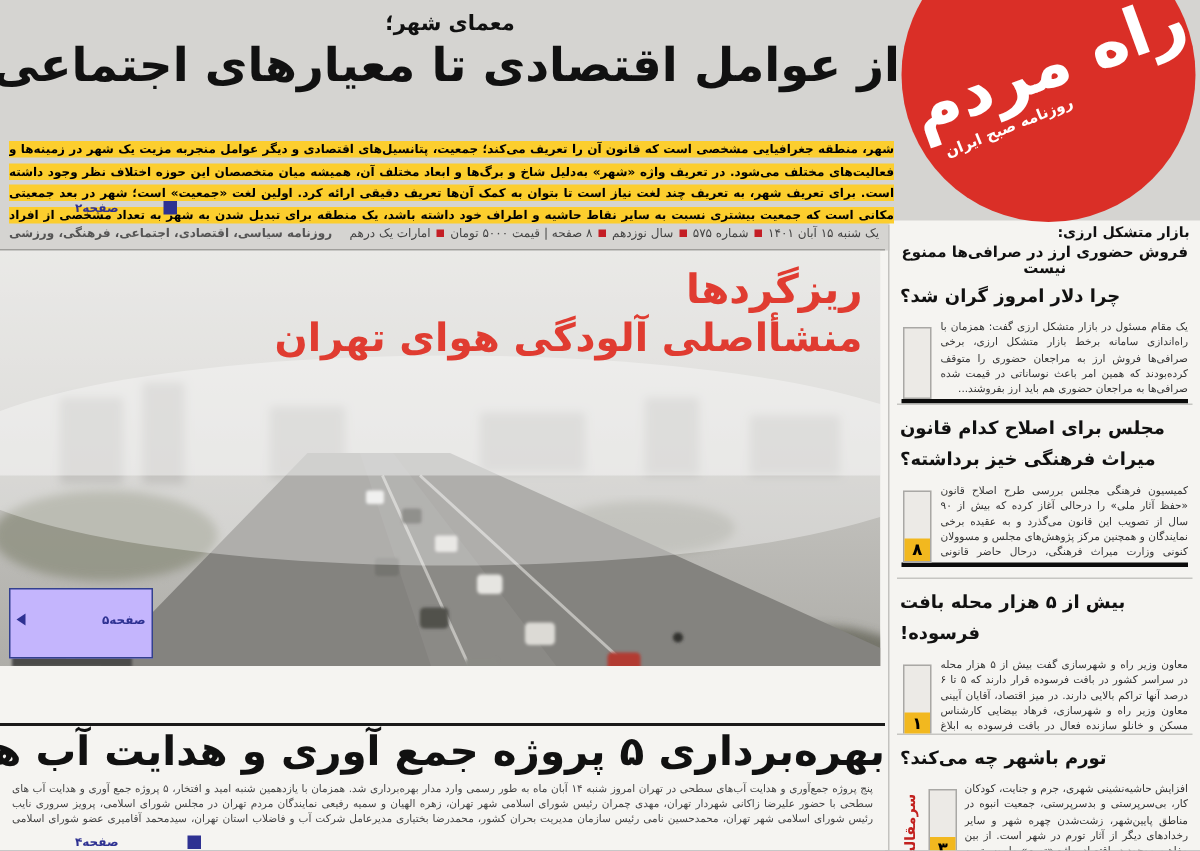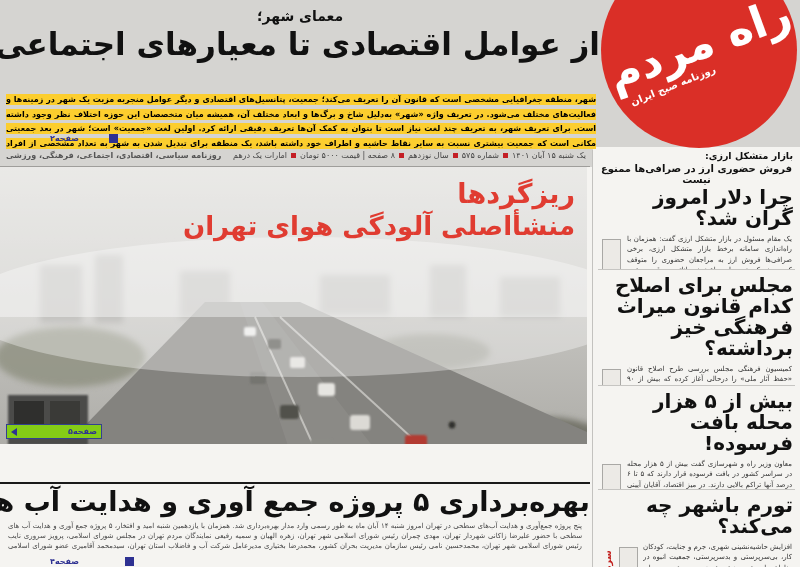--- a/index.html
+++ b/index.html
@@ -33,32 +33,32 @@
   .date-seg{white-space:nowrap;}
   .red-sep{display:inline-block;width:5px;height:5px;background:#c41e25;margin:0 4px;}
   .paper-type{white-space:nowrap;font-weight:bold;color:#555;}
   
   .photo{position:absolute;left:0;top:167px;width:587px;height:277px;overflow:hidden;}
   .photo svg{display:block;}
   .photo-head{position:absolute;top:10px;right:12px;text-align:right;direction:rtl;z-index:3;}
   .photo-h1{font-size:27px;font-weight:bold;color:#e03c31;line-height:33px;}
   .photo-h2{font-size:26px;font-weight:bold;color:#e03c31;line-height:32px;letter-spacing:-1px;}
   .photo-sub{font-size:11px;font-weight:bold;color:#1a1a1a;margin-top:6px;}
-  .photo-marker{position:absolute;left:6px;bottom:5px;width:86px;height:13px;background:#84cc16;
-                border:1px solid #33408f;display:flex;align-items:center;justify-content:space-between;
-                padding:0 4px;z-index:3;}
+  .photo-marker{position:absolute;left:6px;bottom:5px;width:86px;height:13px;background:#c4b5fd;
+                border:1px solid #33408f;display:flex;align-items:flex-start;justify-content:space-between;
+                padding:16px 4px;z-index:3;}
   .photo-marker .tri{width:0;height:0;border-top:4px solid transparent;border-bottom:4px solid transparent;
                      border-right:6px solid #2e3192;}
   
   .right-col{position:absolute;left:598px;top:147px;width:197px;direction:rtl;}
   .rc-item{position:relative;overflow:hidden;border-bottom:1px solid #c6c5c2;padding:3px 2px 6px;}
   .rc-item.last{border-bottom:none;}
   .rc-overline{font-size:9.5px;font-weight:bold;text-align:right;}
   .rc-kicker{font-size:10px;font-weight:bold;text-align:center;margin-top:2px;}
-  .rc-headline{font-size:20px;font-weight:bold;text-align:right;line-height:21px;
+  .rc-headline{font-size:12px;font-weight:bold;text-align:left;line-height:21px;
                letter-spacing:-0.5px;margin-top:2px;}
   .rc-bodywrap{position:relative;margin:5px 1px 0;padding-left:26px;padding-bottom:3px;
                border-bottom:3.5px solid #0c0c0c;min-height:50px;}
   .rc-bodywrap.wide{padding-left:42px;}
   .rc-body{font-size:7px;line-height:10.3px;text-align:justify;color:#333;height:50px;overflow:hidden;}
   .rc-badge{position:absolute;left:1px;bottom:0;width:19px;height:48px;border:1px solid #a9a8a5;
             background:#eceae6;display:flex;flex-direction:column;justify-content:flex-end;box-sizing:border-box;}
   .rc-bodywrap.wide .rc-badge{left:18px;}
   .rc-badge-num{height:15px;background:#f2b81f;color:#000;font-weight:bold;font-size:11px;
                 display:flex;align-items:center;justify-content:center;}

